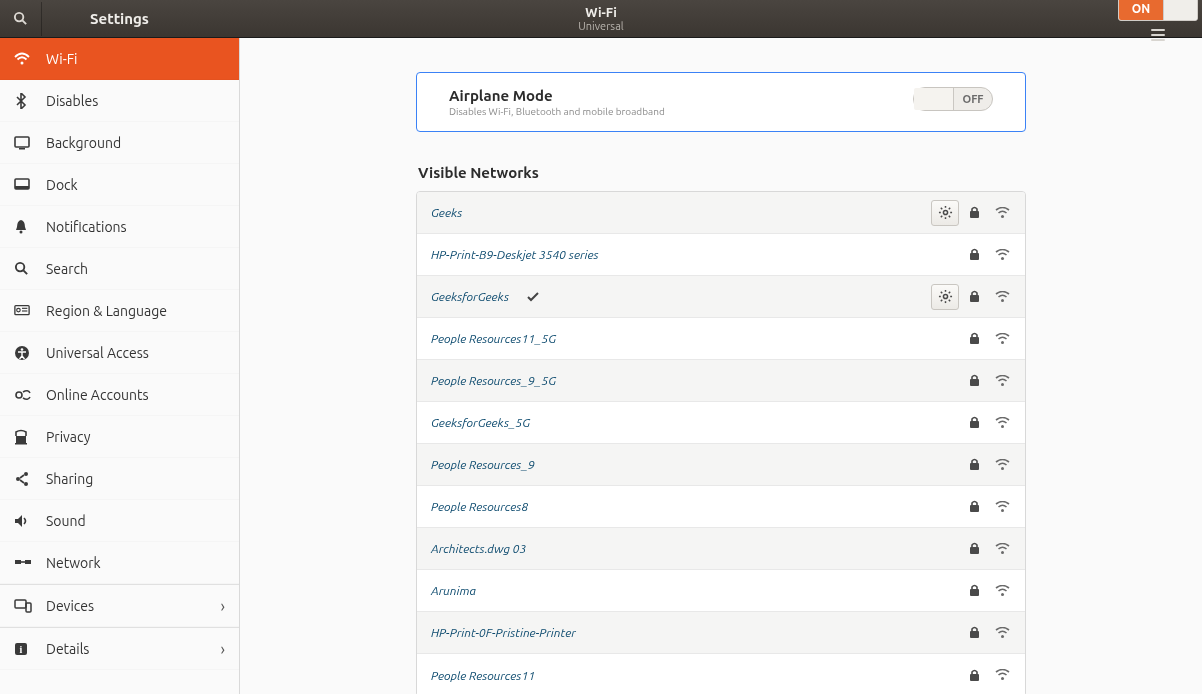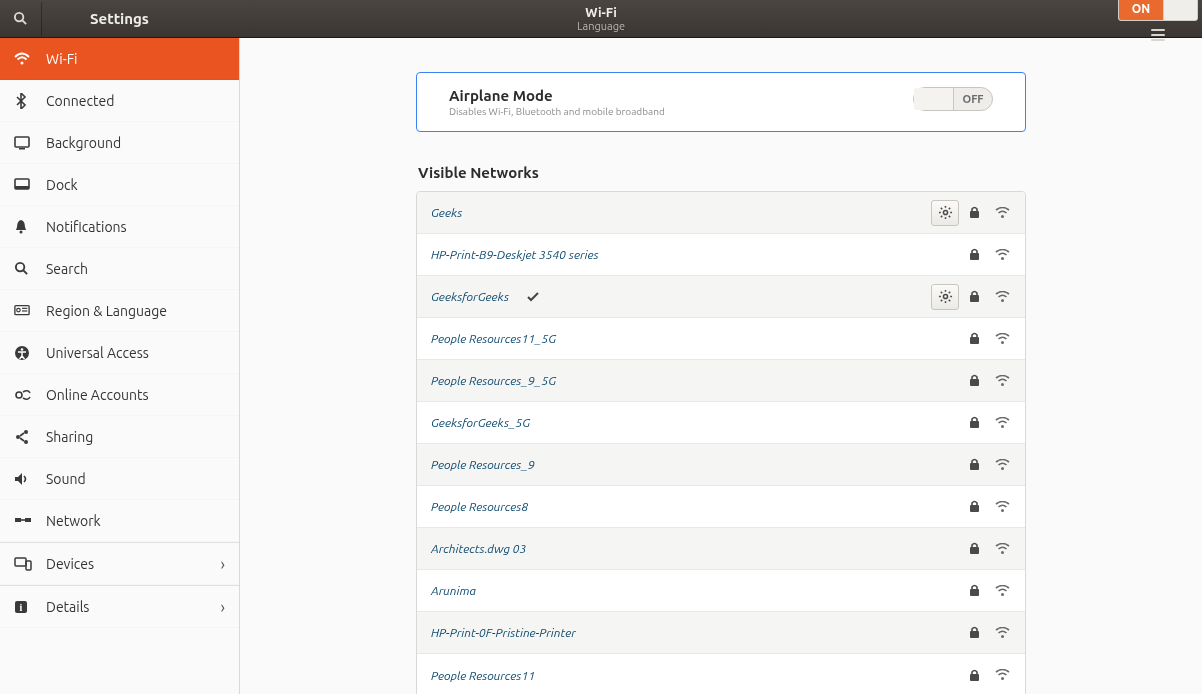--- a/index.html
+++ b/index.html
@@ -120,21 +120,21 @@
 <div class="headerbar">
   <div class="search-btn">
     <svg width="15" height="15" viewBox="0 0 16 16">
         <circle cx="6.5" cy="6.5" r="4.5" fill="none" stroke="#ddd9d3" stroke-width="2"></circle>
         <line x1="10" y1="10" x2="14" y2="14" stroke="#ddd9d3" stroke-width="2"></line>
       </svg>
   </div>
   <div class="title">Settings</div>
   <div class="center">
     <div class="main">Wi-Fi</div>
-    <div class="sub">Language</div>
+    <div class="sub">Universal</div>
   </div>
   <div class="right">
     <div class="switch-on">
       <div class="lbl">ON</div>
       <div class="knob"></div>
     </div>
     <div class="hamburger">
         <span></span>
         <span></span>
         <span></span>
@@ -153,21 +153,21 @@
           </svg>
         </span>
         <span>Wi-Fi</span>
       </div>
       <div class="nav-item">
         <span class="icon">
           <svg width="14" height="16" viewBox="0 0 10 16">
             <path d="M5 0 L5 16 L9 12 L1 4 M5 0 L9 4 L1 12" fill="none" stroke="#3a3a3a" stroke-width="1.6"></path>
           </svg>
         </span>
-        <span>Connected</span>
+        <span>Disables</span>
       </div>
       <div class="nav-item">
         <span class="icon">
           <svg width="16" height="14" viewBox="0 0 16 14">
             <rect x="1" y="1" width="14" height="10" rx="1" fill="none" stroke="#3a3a3a" stroke-width="1.6"></rect>
             <rect x="5" y="12" width="6" height="1.5" fill="#3a3a3a"></rect>
           </svg>
         </span>
         <span>Background</span>
       </div>
@@ -220,20 +220,30 @@
         <span>Universal Access</span>
       </div>
       <div class="nav-item">
         <span class="icon">
           <svg width="18" height="14" viewBox="0 0 18 14">
             <circle cx="5" cy="7" r="3" fill="none" stroke="#3a3a3a" stroke-width="1.6"></circle>
             <path d="M9 4 Q14 1 16 5 M9 10 Q14 13 16 9" fill="none" stroke="#3a3a3a" stroke-width="1.6"></path>
           </svg>
         </span>
         <span>Online Accounts</span>
+      </div>
+      <div class="nav-item">
+        <span class="icon">
+          <svg width="14" height="16" viewBox="0 0 14 16">
+            <path d="M2 7 L2 3 Q7 0 12 3 L12 7" fill="none" stroke="#3a3a3a" stroke-width="1.6"></path>
+            <rect x="2" y="7" width="10" height="7" fill="#3a3a3a"></rect>
+            <rect x="1" y="14" width="12" height="1.5" fill="#3a3a3a"></rect>
+          </svg>
+        </span>
+        <span>Privacy</span>
       </div>
       <div class="nav-item">
         <span class="icon">
           <svg width="16" height="16" viewBox="0 0 16 16">
             <circle cx="12" cy="3" r="2" fill="#3a3a3a"></circle>
             <circle cx="4" cy="8" r="2" fill="#3a3a3a"></circle>
             <circle cx="12" cy="13" r="2" fill="#3a3a3a"></circle>
             <line x1="6" y1="7" x2="10" y2="4" stroke="#3a3a3a" stroke-width="1.6"></line>
             <line x1="6" y1="9" x2="10" y2="12" stroke="#3a3a3a" stroke-width="1.6"></line>
           </svg>

